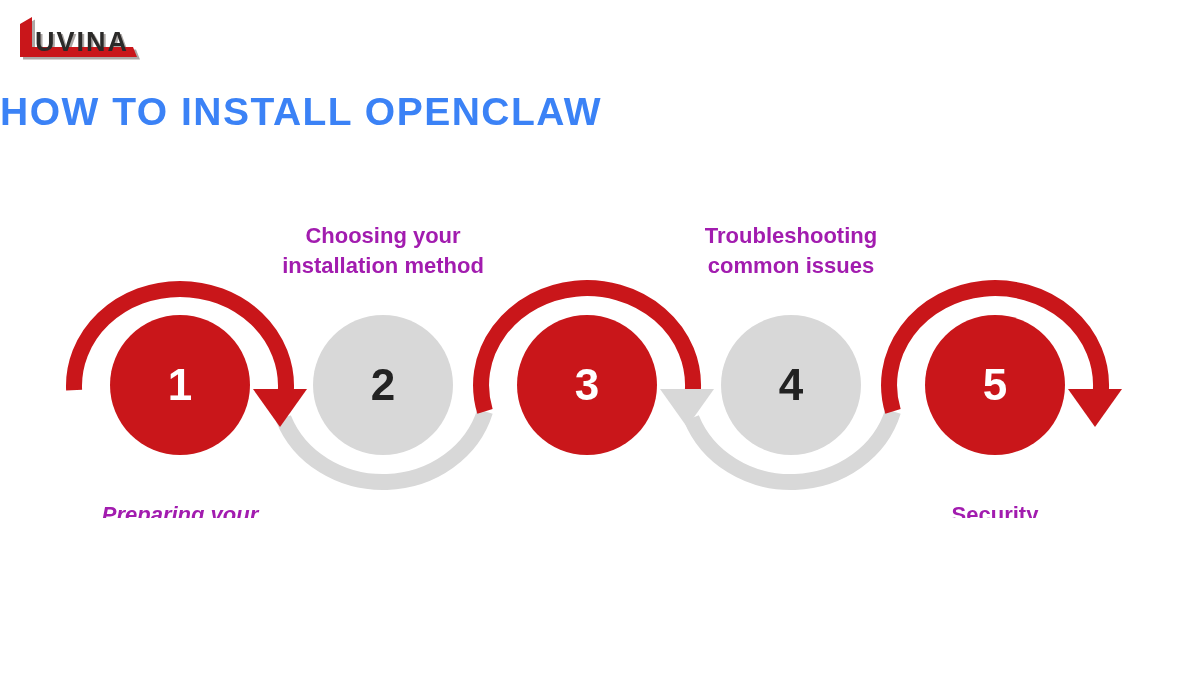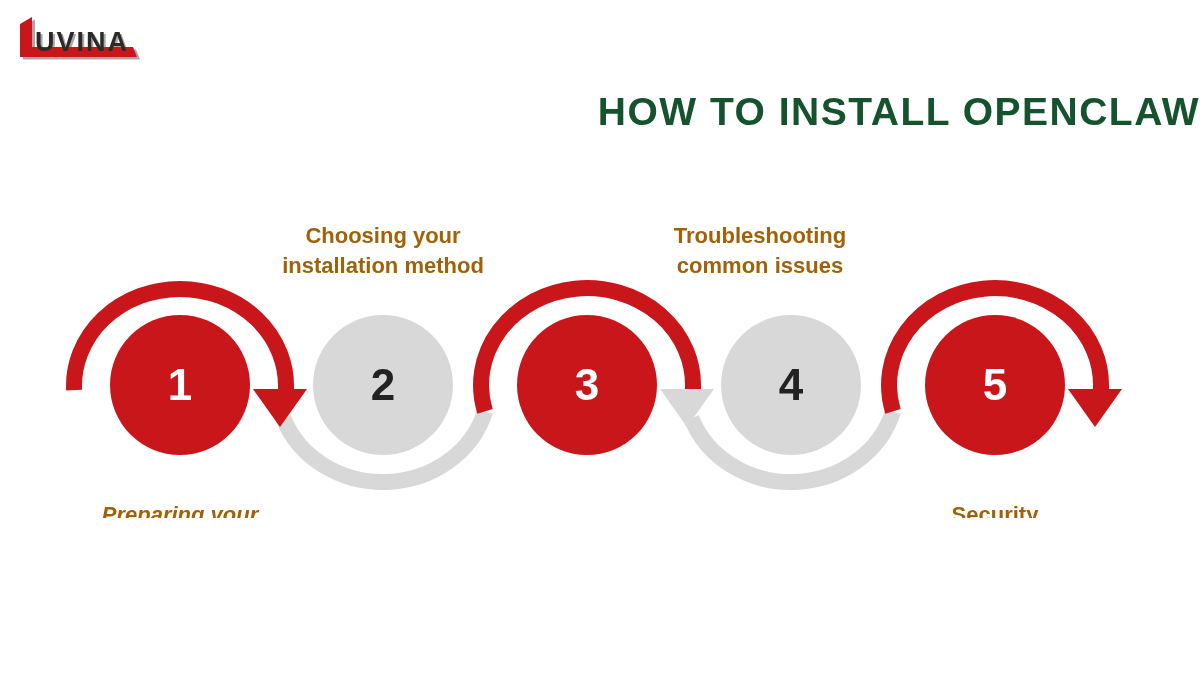--- a/index.html
+++ b/index.html
@@ -16,47 +16,47 @@
     left: 8px;
     top: 3px;
     width: 150px;
     height: 64px;
   }
   .page-title {
     position: absolute;
     left: 0;
     top: 90px;
     width: 1200px;
-    text-align: right;
+    text-align: left;
     font-size: 39px;
     font-weight: 700;
     letter-spacing: 1.5px;
-    color: #14532d;
+    color: #3b82f6;
   }
   .flow-svg {
     position: absolute;
     left: 0;
     top: 0;
     width: 1200px;
     height: 675px;
   }
   .step-label {
     position: absolute;
     width: 300px;
     text-align: center;
     font-size: 22px;
     font-weight: 700;
     line-height: 30px;
-    color: #a16207;
+    color: #a21caf;
     white-space: pre-line;
   }
   .lbl-1 { left: 30px;  top: 500px; font-style: italic; }
   .lbl-2 { left: 233px; top: 221px; }
   .lbl-3 { left: 437px; top: 500px; }
-  .lbl-4 { left: 610px; top: 221px; }
+  .lbl-4 { left: 641px; top: 221px; }
   .lbl-5 { left: 845px; top: 500px; }
   .num {
     font-family: "Liberation Sans", sans-serif;
     font-weight: 700;
     font-size: 44px;
   }
   .logo-text {
     font-family: "Liberation Sans", sans-serif;
     font-weight: 700;
     font-size: 27px;

